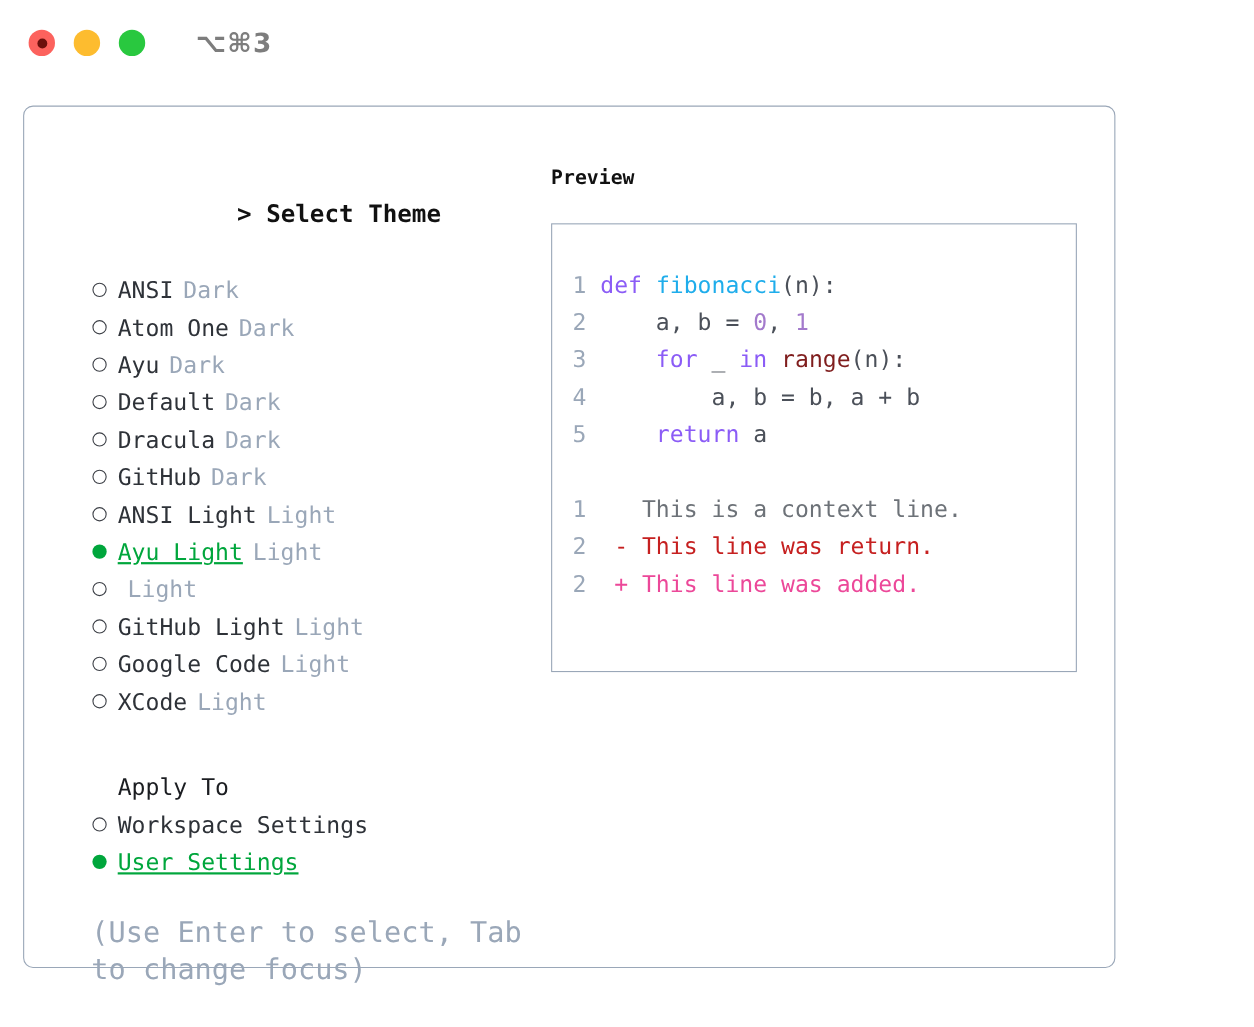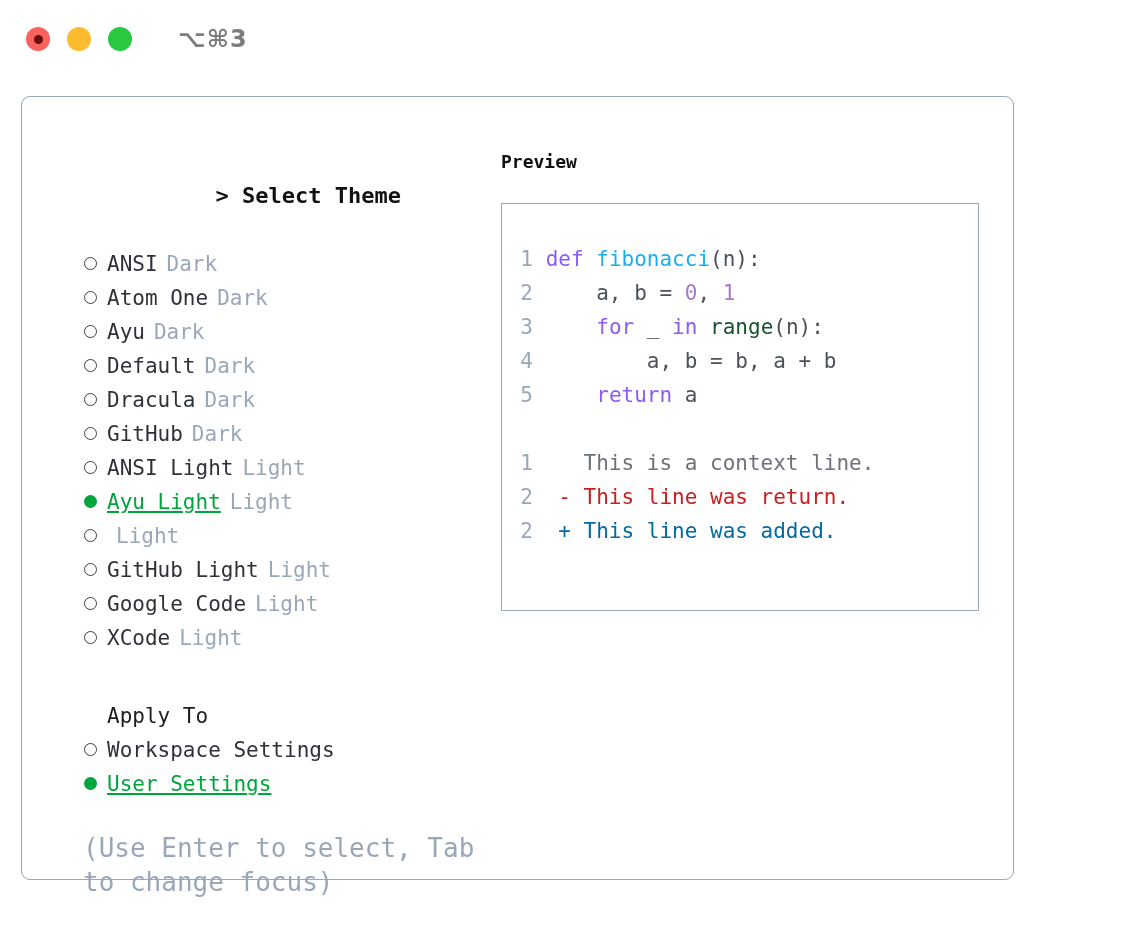--- a/index.html
+++ b/index.html
@@ -193,28 +193,28 @@
   }
   .ln {
     color: #9aa7b8;
     display: inline-block;
     width: 14px;
     text-align: right;
   }
 
   .kw   { color: #8b5cf6; }   
   .fn   { color: #1fadeb; }   
-  .bi   { color: #14532d; }   
+  .bi   { color: #7f1d1d; }   
   .num  { color: #a37acc; }   
   .pl   { color: #4b5059; }   
 
   .diff-gap { height: 34px; }
   .d-ctx { color: #6d7278; }
   .d-del { color: #c62020; }
-  .d-add { color: #0369a1; }
+  .d-add { color: #ec4899; }
 </style>
 </head>
 <body>
 
 <div class="window">
 
   <div class="titlebar">
     <div class="lights">
       <span class="light light-red"></span>
       <span class="light light-yellow"></span>

